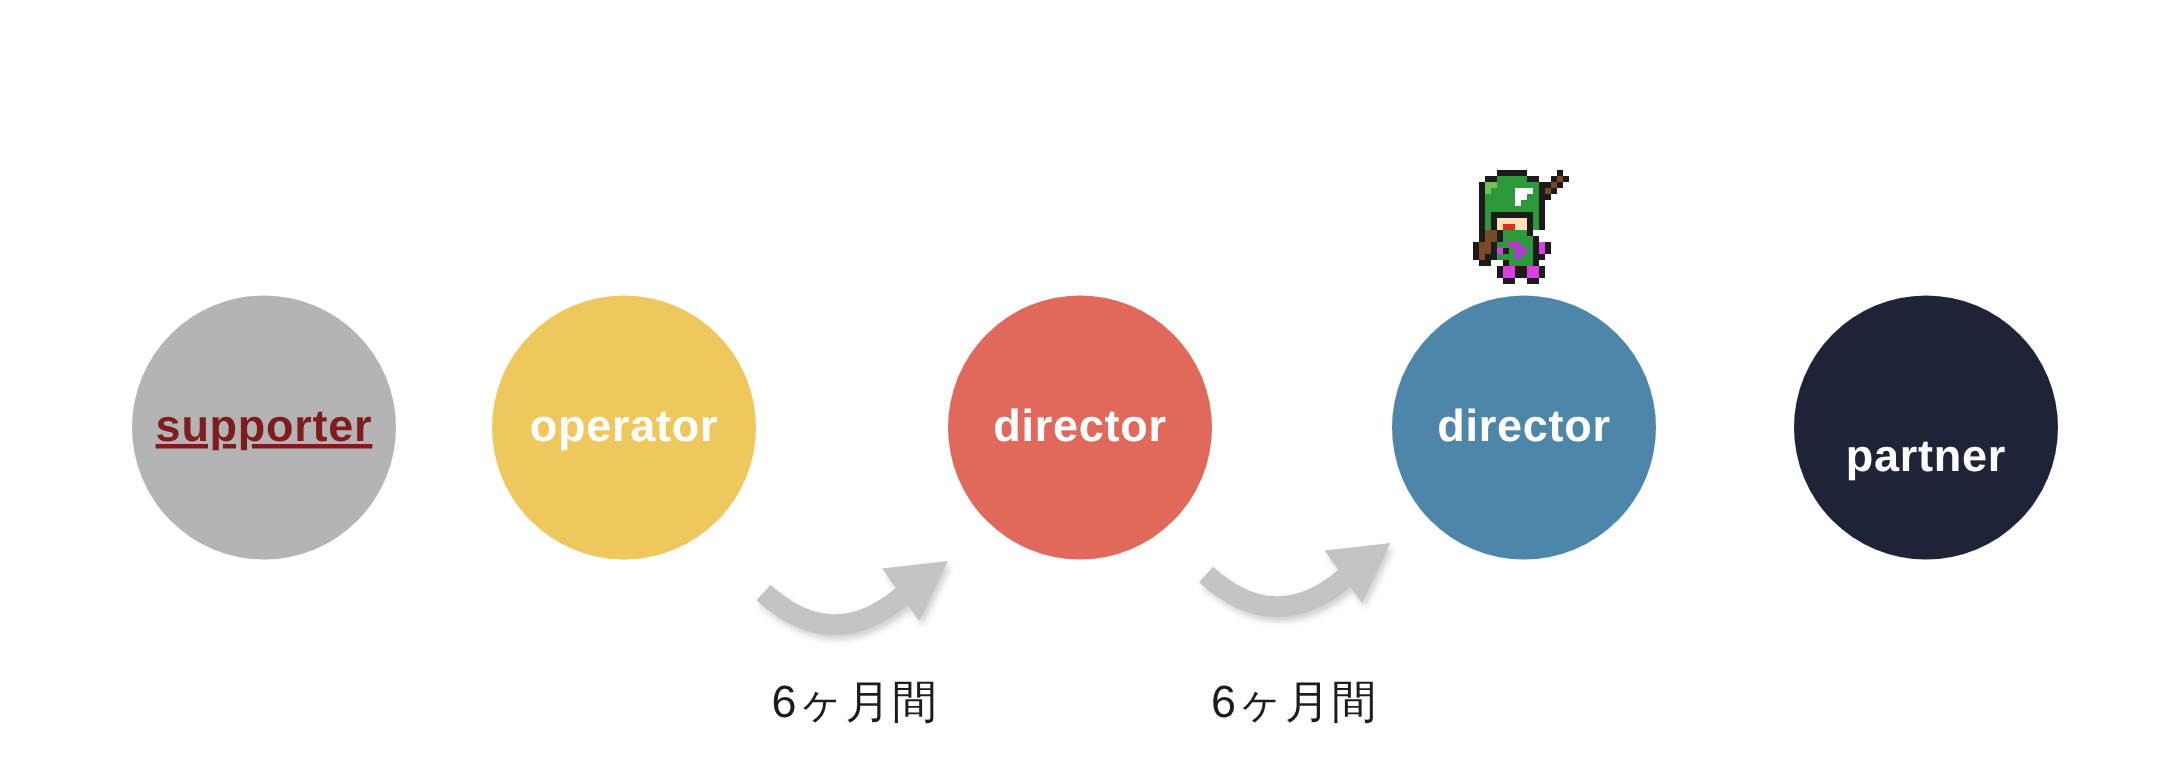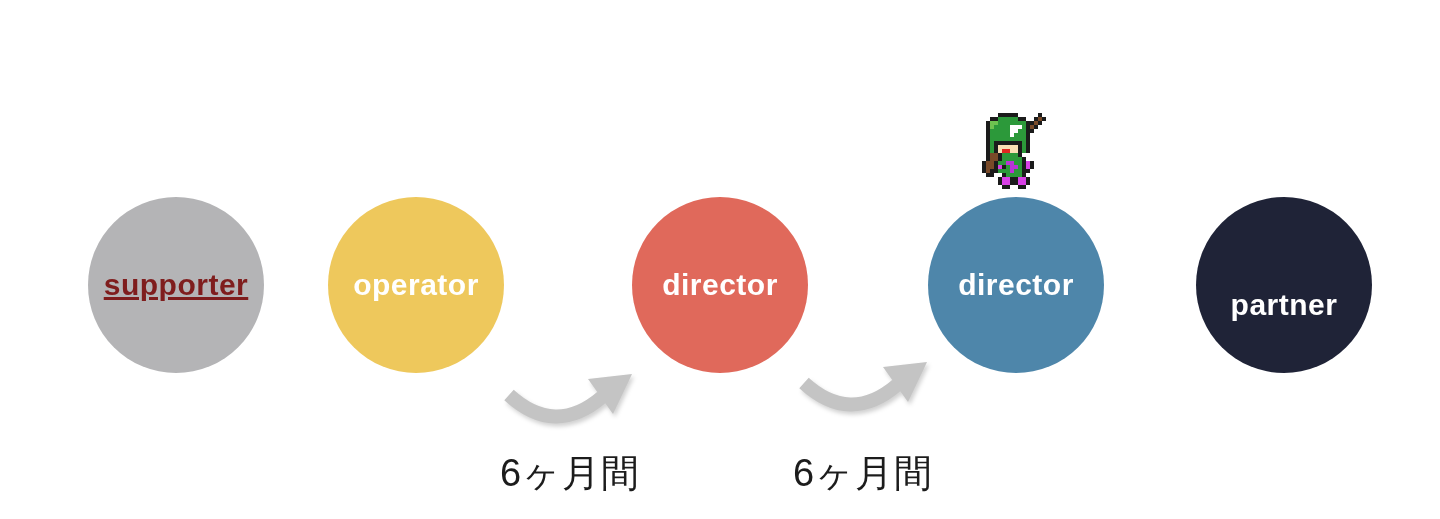--- a/index.html
+++ b/index.html
@@ -48,21 +48,21 @@
   }
   .hero svg{display:block;width:64px;height:80px;}
   .arrow-svg{
     position:absolute;
     filter:drop-shadow(2px 3px 2px rgba(0,0,0,0.18));
   }
   .duration{
     position:absolute;
     top:448px;
     transform:translateX(-50%);
-    font-size:38px;
+    font-size:30px;
     letter-spacing:1px;
     white-space:nowrap;
   }
 </style>
 </head>
 <body>
 
 <div class="canvas">
   <div class="hero">
       <svg viewBox="0 0 16 20" shape-rendering="crispEdges">

